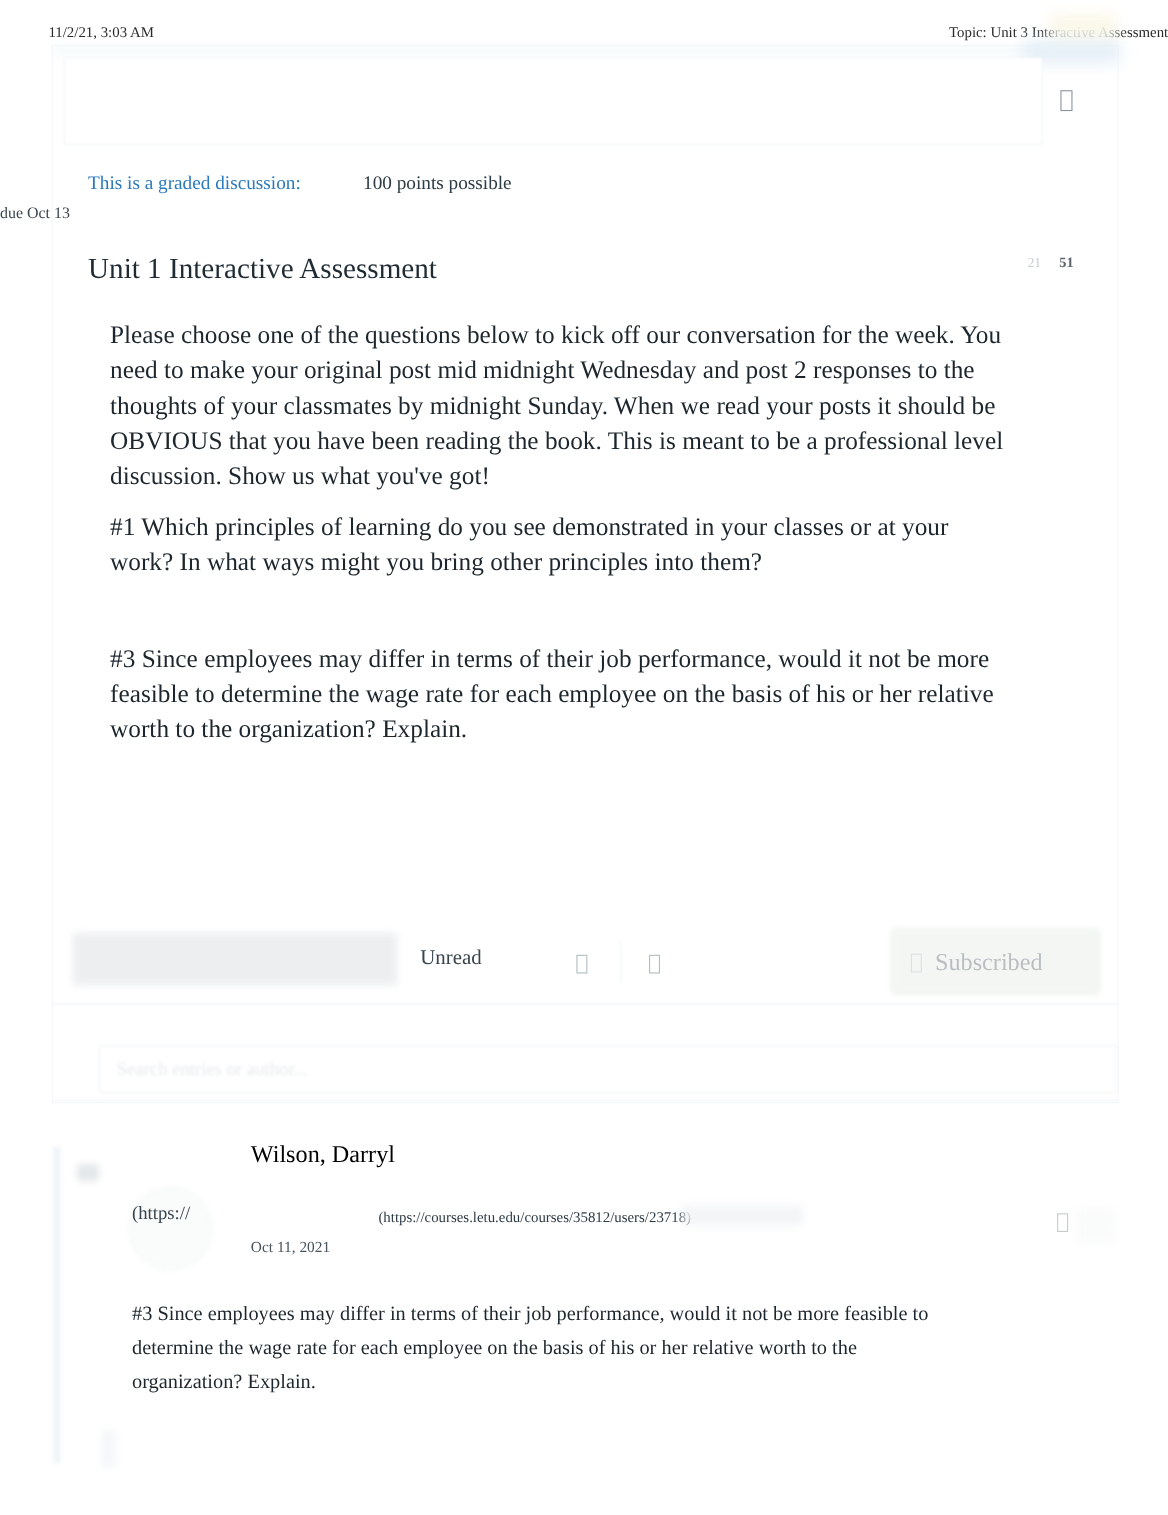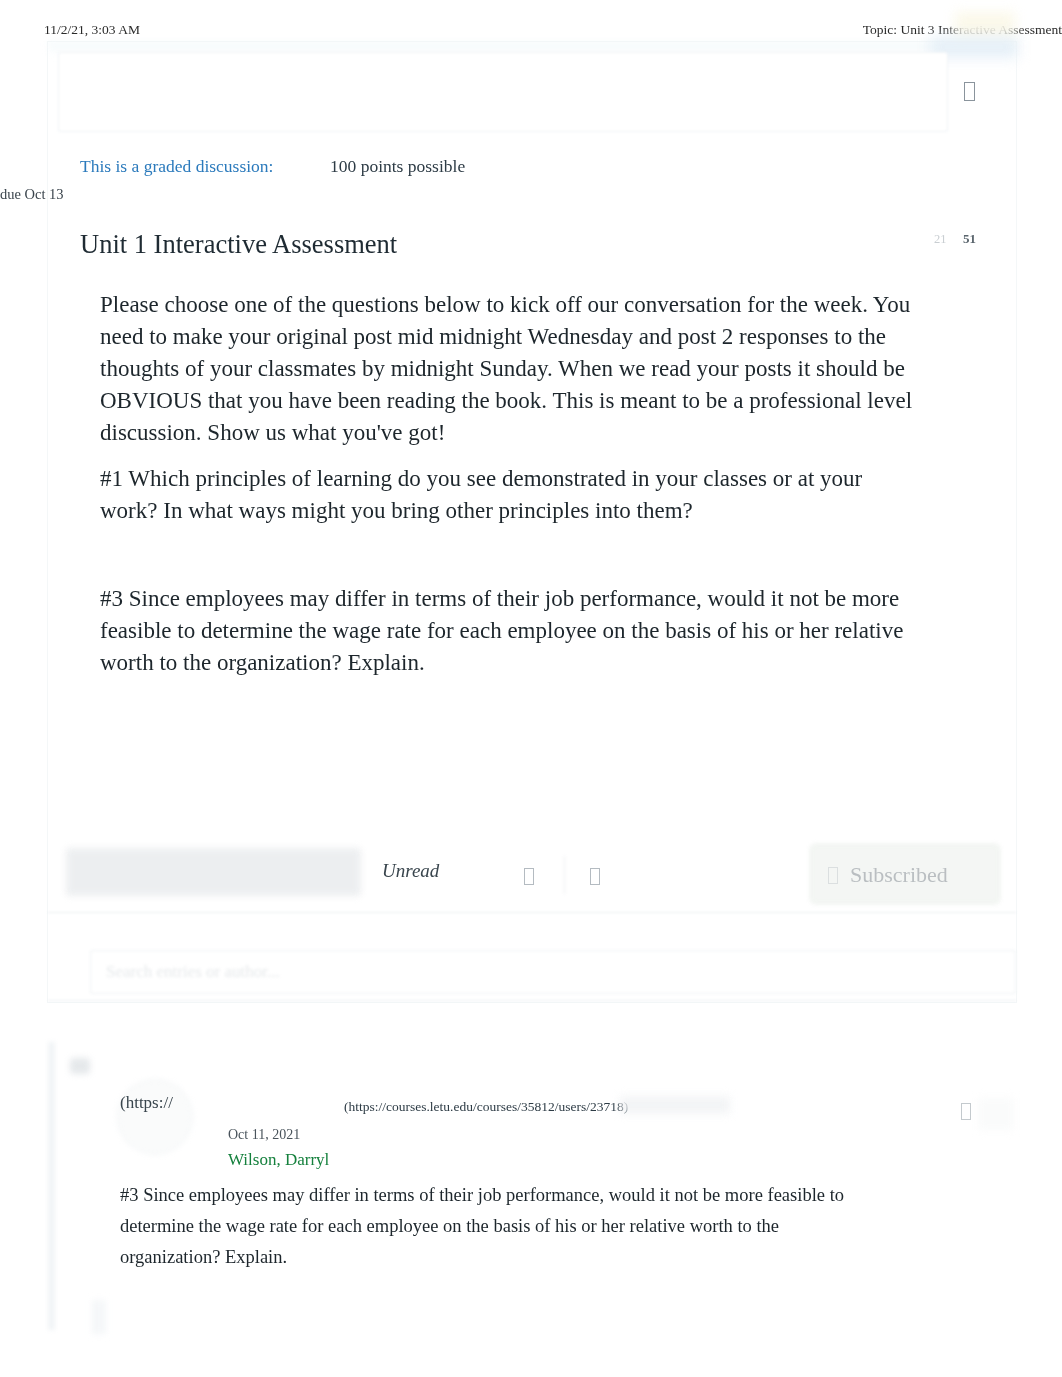--- a/index.html
+++ b/index.html
@@ -209,21 +209,20 @@
     border-radius: 3px;
     filter: blur(3.5px);
     opacity: 0.95;
   }
   .unread-label {
     position: absolute;
     left: 334px;
     top: 24px;
     font-size: 19px;
     color: #39454d;
-    font-style: italic;
   }
   .icon-btn-a {
     position: absolute;
     left: 466px;
     top: 26px;
     width: 30px;
     height: 28px;
     display: flex;
     align-items: center;
     justify-content: center;
@@ -367,23 +366,23 @@
     position: absolute;
     left: 120px;
     top: 1093px;
     font-size: 17px;
     color: #39454d;
     white-space: nowrap;
   }
   .author-name {
     position: absolute;
     left: 228px;
-    top: 1150px;
-    font-size: 17px;
-    color: #15803d;
+    top: 1036px;
+    font-size: 22px;
+    color: #000000;
     white-space: nowrap;
   }
   .author-link {
     position: absolute;
     left: 344px;
     top: 1099px;
     font-size: 13.5px;
     color: #2d3b45;
     white-space: nowrap;
   }

